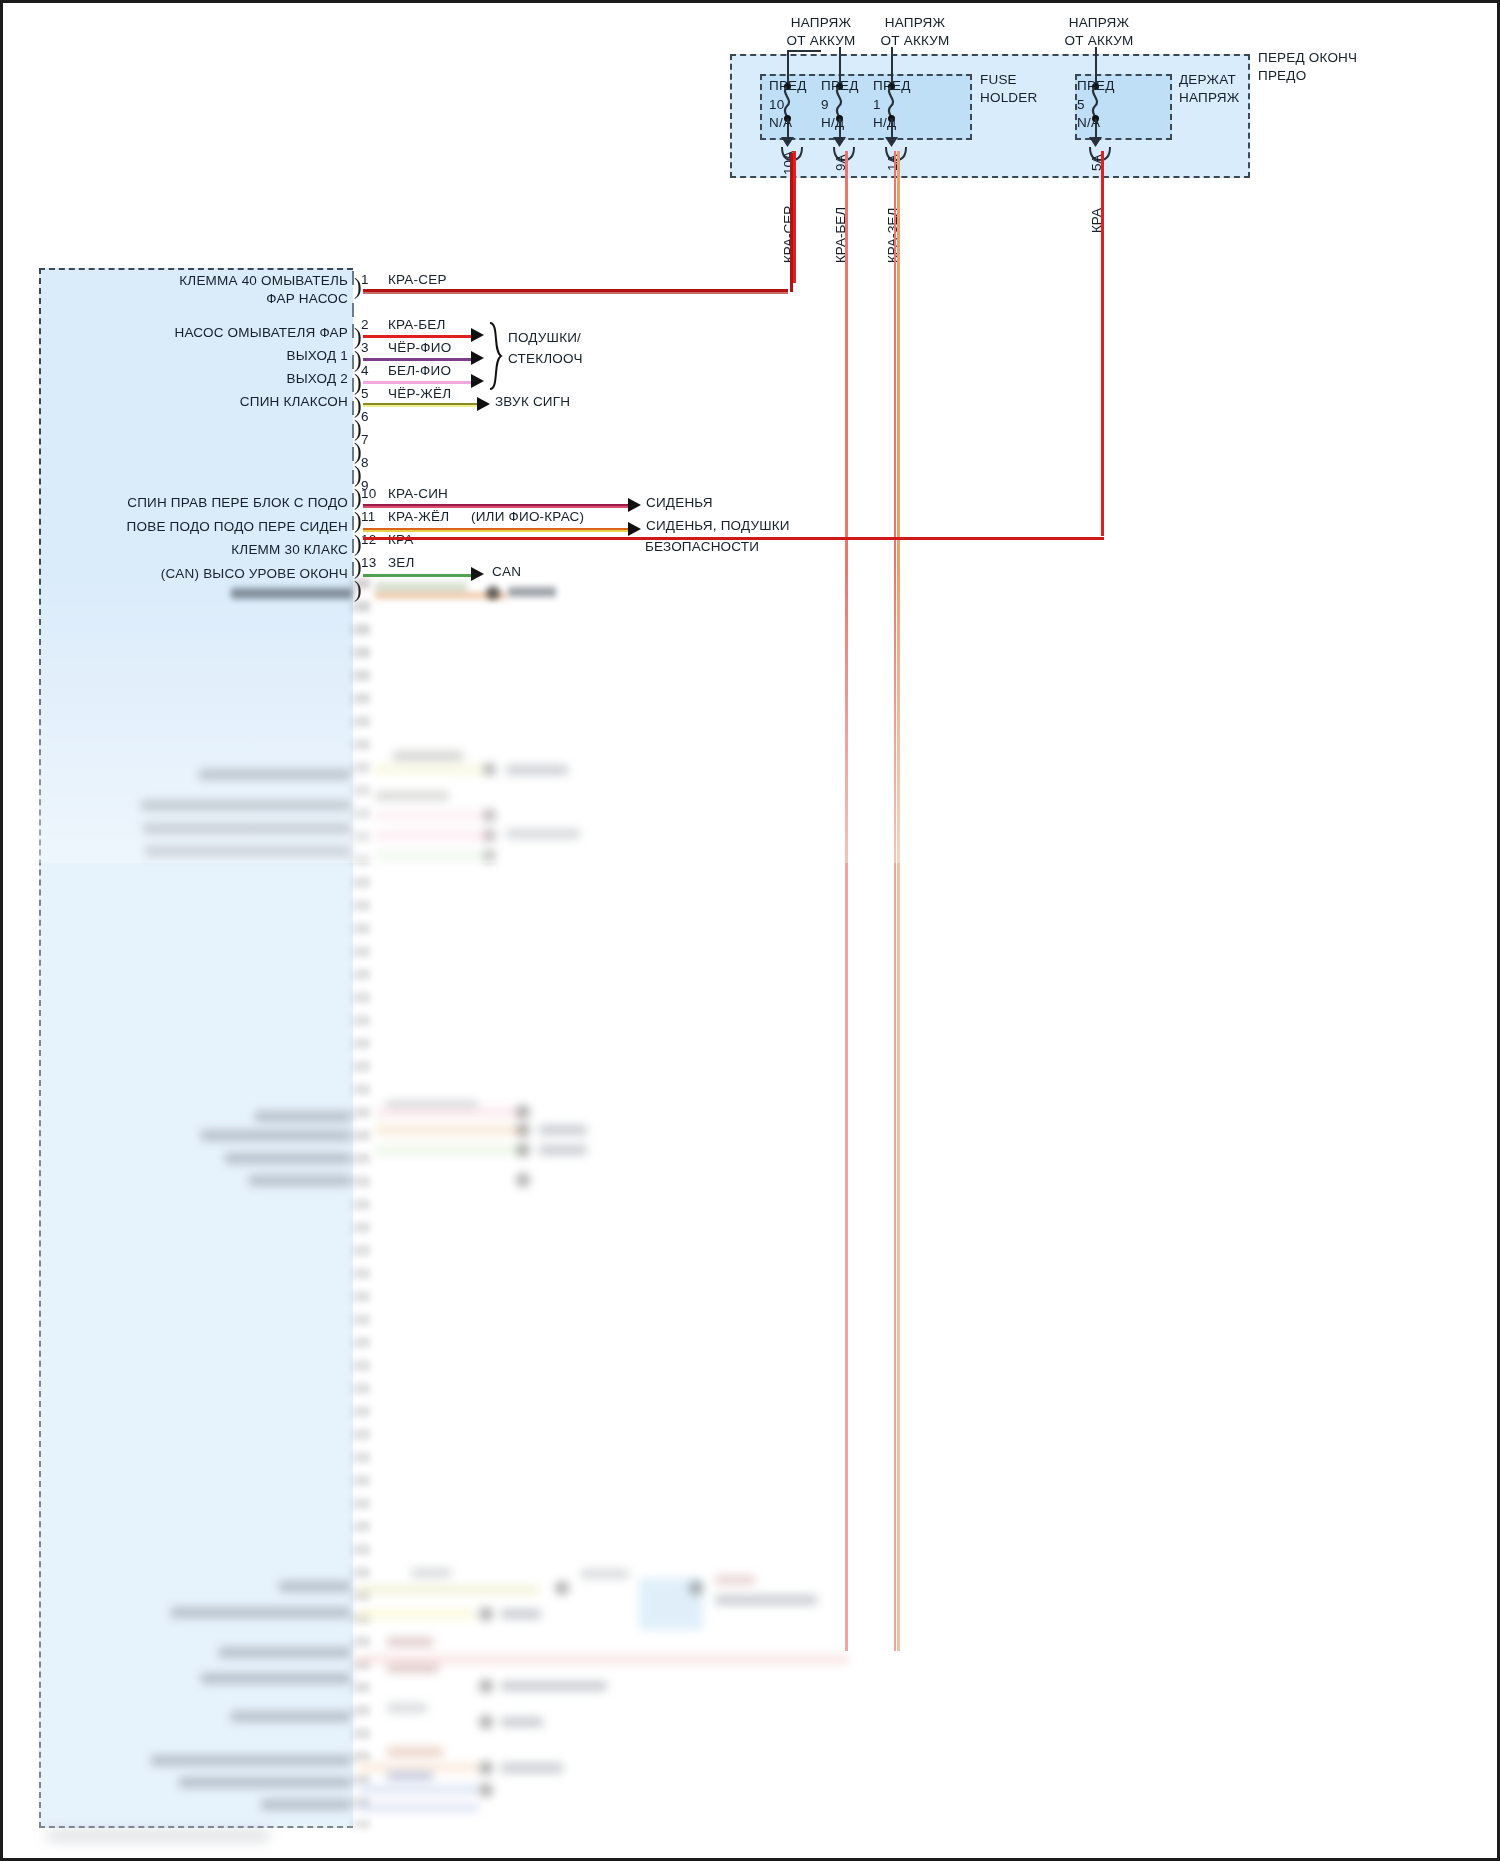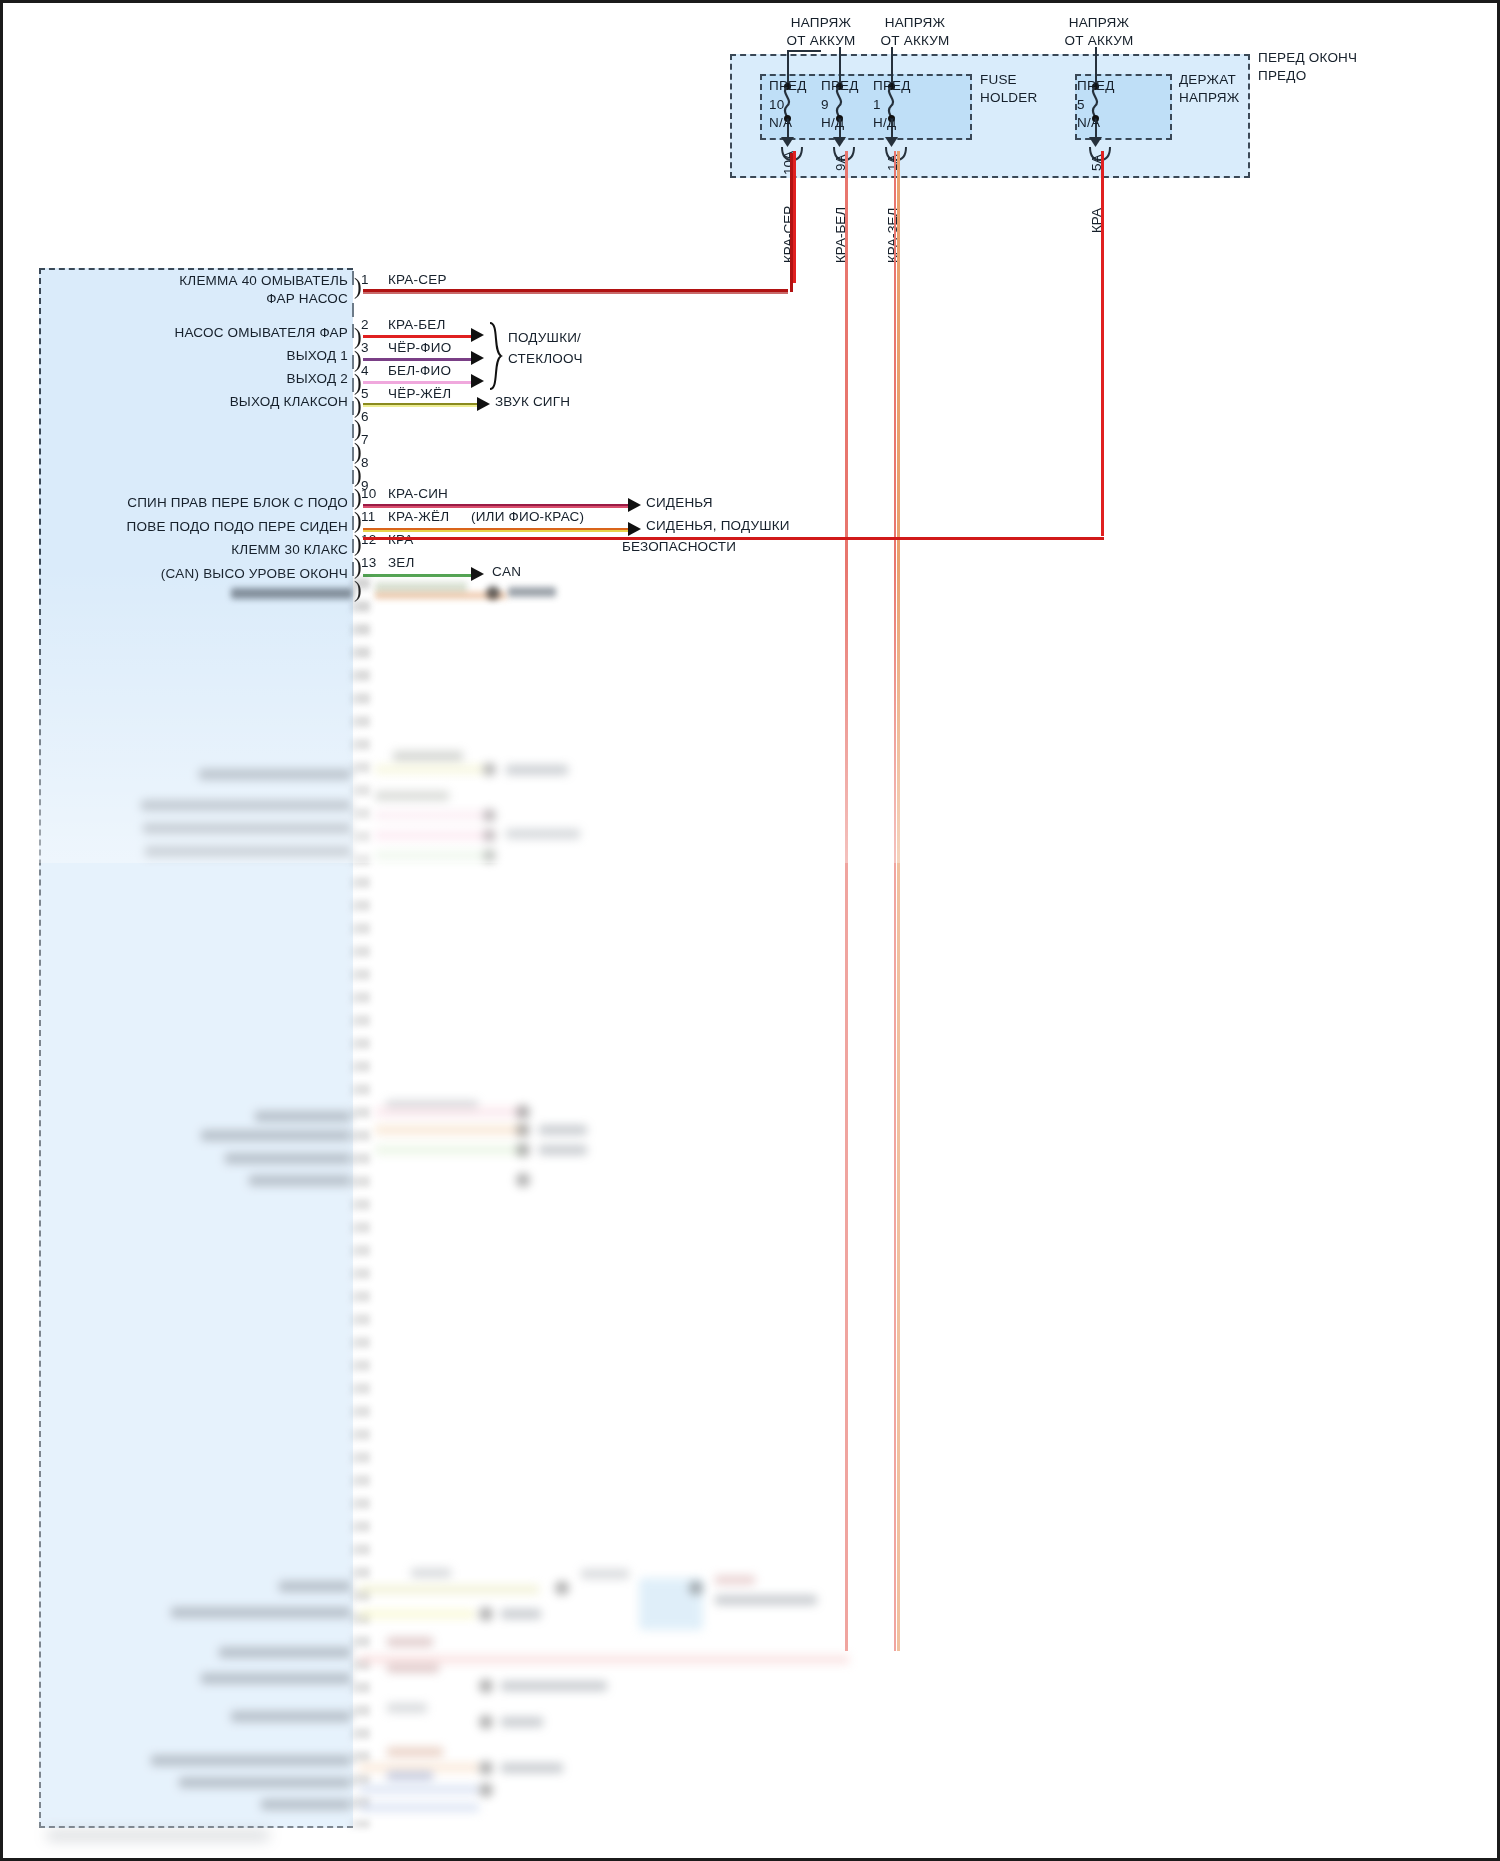--- a/index.html
+++ b/index.html
@@ -235,21 +235,21 @@
   <div class="txt" style="left:385px;top:360px;">БЕЛ-ФИО</div>
   <div class="wire wh" style="left:360px;top:378px;width:110px;border-color:#f0a8dd;border-top-width:3.4px;"></div>
   <div class="arrow" style="left:468px;top:371px;"></div>
 
   <svg class="abs" style="left:484px;top:318px;" width="18" height="70">
     <path d="M3,2 C12,2 6,30 14,35 C6,40 12,68 3,68" fill="none" stroke="#111" stroke-width="2"></path>
   </svg>
   <div class="txt" style="left:505px;top:327px;">ПОДУШКИ/</div>
   <div class="txt" style="left:505px;top:348px;">СТЕКЛООЧ</div>
 
-  <div class="txt r" style="left:345px;top:391px;">ВЫХОД КЛАКСОН</div>
+  <div class="txt r" style="left:345px;top:391px;">СПИН КЛАКСОН</div>
   <div class="txt" style="left:358px;top:383px;">5</div>
   <div class="txt" style="left:385px;top:383px;">ЧЁР-ЖЁЛ</div>
   <div class="wire wh" style="left:360px;top:400px;width:116px;border-color:#8a8a20;border-top-width:2px;"></div>
   <div class="wire wh" style="left:360px;top:402px;width:116px;border-color:#eded93;border-top-width:2px;"></div>
   <div class="arrow" style="left:474px;top:394px;"></div>
   <div class="txt" style="left:492px;top:391px;">ЗВУК СИГН</div>
 
   <div class="txt" style="left:358px;top:406px;">6</div>
   <div class="txt" style="left:358px;top:429px;">7</div>
   <div class="txt" style="left:358px;top:452px;">8</div>
@@ -264,21 +264,21 @@
   <div class="txt" style="left:643px;top:492px;">СИДЕНЬЯ</div>
 
   <div class="txt r" style="left:345px;top:516px;">ПОВЕ ПОДО ПОДО ПЕРЕ СИДЕН</div>
   <div class="txt" style="left:358px;top:506px;">11</div>
   <div class="txt" style="left:385px;top:506px;">КРА-ЖЁЛ</div>
   <div class="txt" style="left:468px;top:506px;">(ИЛИ ФИО-КРАС)</div>
   <div class="wire wh" style="left:360px;top:525px;width:267px;border-color:#d9641a;border-top-width:2px;"></div>
   <div class="wire wh" style="left:360px;top:527px;width:267px;border-color:#e8d24a;border-top-width:2px;"></div>
   <div class="arrow" style="left:625px;top:519px;"></div>
   <div class="txt" style="left:643px;top:515px;">СИДЕНЬЯ, ПОДУШКИ</div>
-  <div class="txt" style="left:619px;top:536px;">БЕЗОПАСНОСТИ</div>
+  <div class="txt" style="left:642px;top:536px;">БЕЗОПАСНОСТИ</div>
 
   <div class="txt r" style="left:345px;top:539px;">КЛЕММ 30 КЛАКС</div>
   <div class="txt" style="left:358px;top:529px;">12</div>
   <div class="txt" style="left:385px;top:529px;">КРА</div>
   <div class="wire wh" style="left:360px;top:534px;width:741px;border-color:#d11919;border-top-width:3px;"></div>
 
   <div class="txt r" style="left:345px;top:563px;">(CAN) ВЫСО УРОВЕ ОКОНЧ</div>
   <div class="txt" style="left:358px;top:552px;">13</div>
   <div class="txt" style="left:385px;top:552px;">ЗЕЛ</div>
   <div class="wire wh" style="left:360px;top:571px;width:110px;border-color:#4fa14f;border-top-width:3.4px;"></div>

